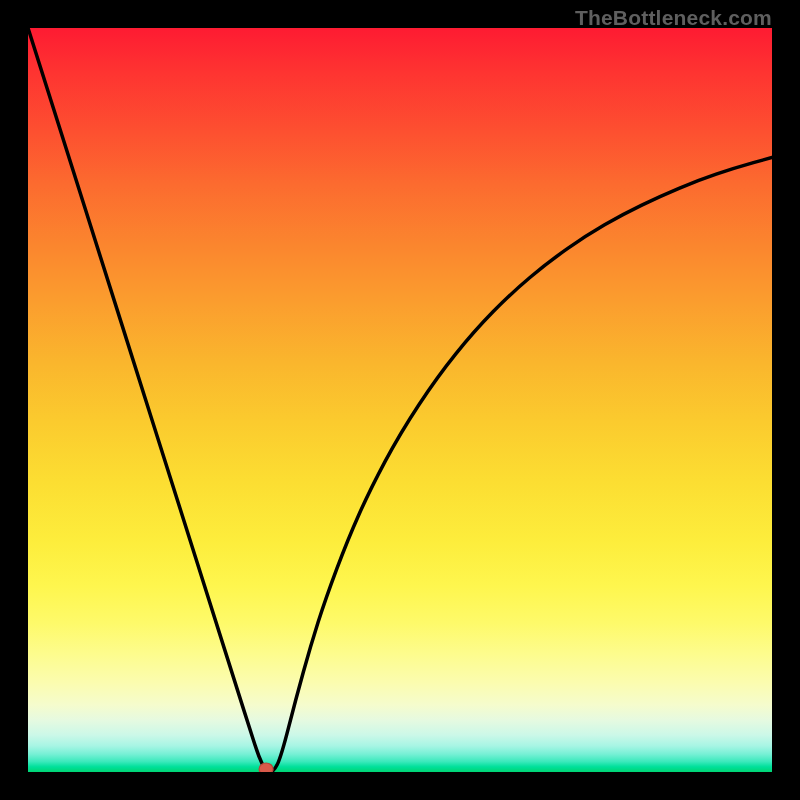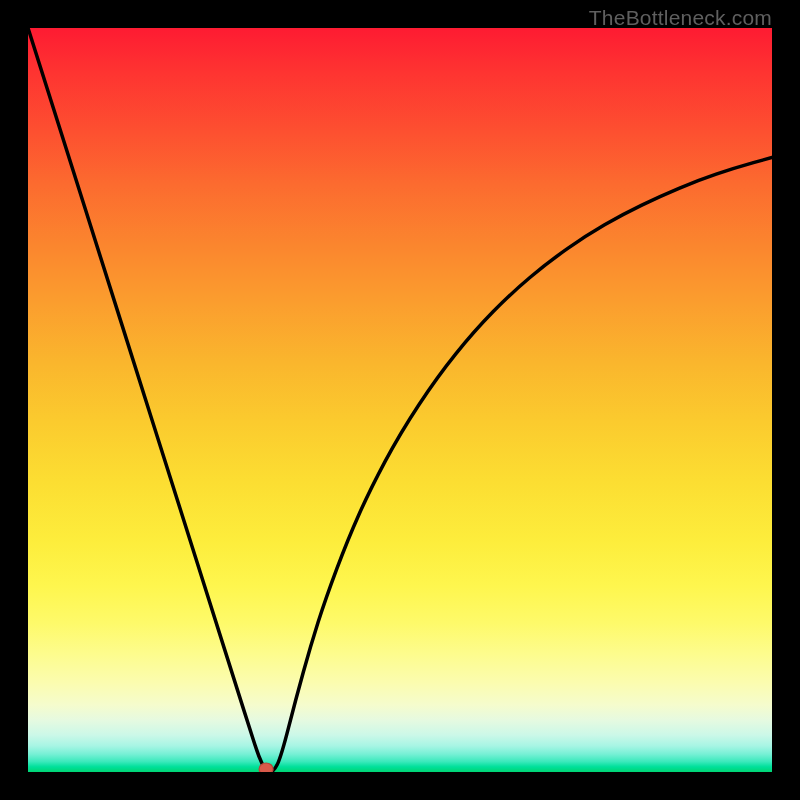--- a/index.html
+++ b/index.html
@@ -54,21 +54,21 @@
       #00e09b 99.3%,
       #00d573 100%
     );
   }
   .watermark {
     position: absolute;
     top: 6px;
     right: 28px;
     color: #5f5f5f;
     font-size: 21px;
-    font-weight: 400;
+    font-weight: 700;
     letter-spacing: 0.2px;
     user-select: none;
   }
   svg.curve {
     position: absolute;
     inset: 0;
   }
 </style>
 </head>
 <body>

